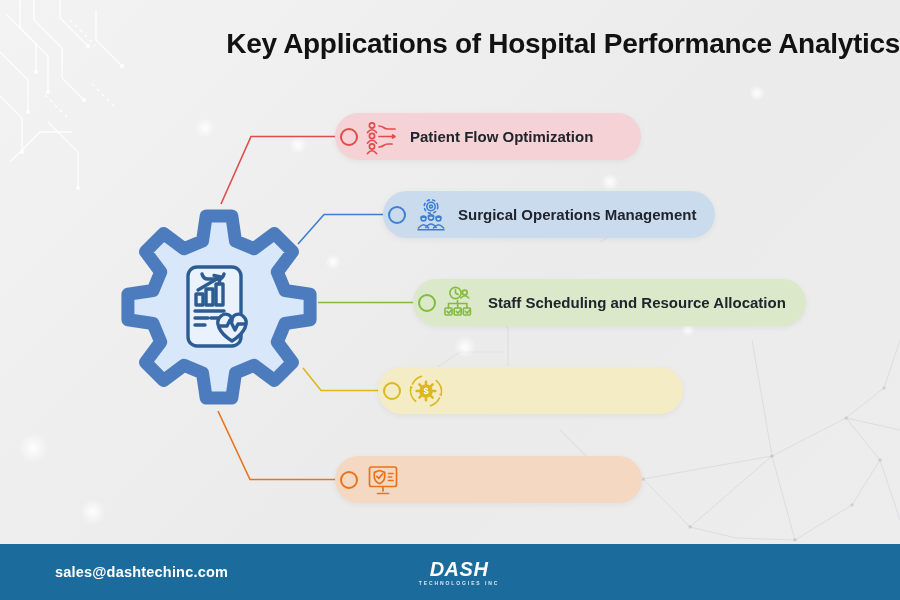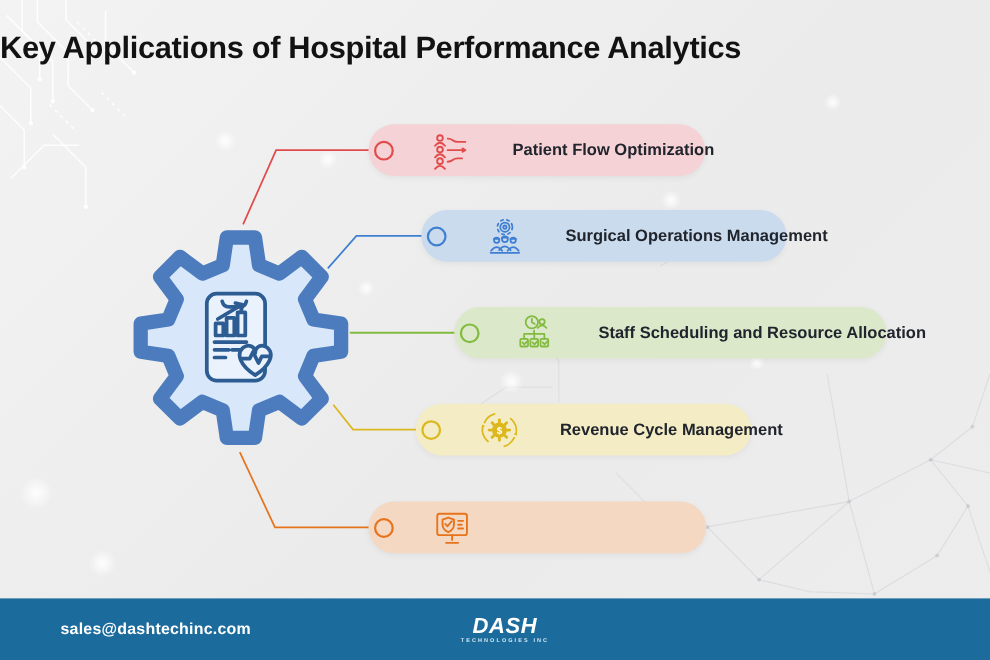--- a/index.html
+++ b/index.html
@@ -7,37 +7,37 @@
        font-family:"Liberation Sans",sans-serif;
        background:linear-gradient(135deg,#f3f3f3 0%,#ebebec 55%,#ededee 100%);}
   #canvas{position:absolute;inset:0;}
 
   
   .decor{position:absolute;pointer-events:none;}
   .dot{position:absolute;border-radius:50%;transform:translate(-50%,-50%);
        background:radial-gradient(circle,rgba(255,255,255,.95) 0%,rgba(255,255,255,0) 70%);}
 
   
-  .title{position:absolute;top:28px;left:0;width:100%;text-align:left;
+  .title{position:absolute;top:28px;left:0;width:100%;text-align:right;
          font-size:28px;font-weight:700;color:#121212;letter-spacing:-.3px;}
 
   
   #connectors{position:absolute;left:0;top:0;width:900px;height:600px;}
   polyline.conn{fill:none;stroke:var(--accent);stroke-width:1.6;}
 
   
   #gear-svg{position:absolute;left:104px;top:192px;width:230px;height:230px;}
   #gear-outline{stroke:var(--gstroke);fill:var(--gfill);stroke-width:13;
                 stroke-linejoin:round;stroke-linecap:round;}
   #gear-inner{stroke:var(--gicon);fill:none;stroke-width:3.4;
               stroke-linecap:round;stroke-linejoin:round;}
 
   
   .pill{position:absolute;height:47px;border-radius:24px;display:flex;align-items:center;
-        padding-left:5px;background:var(--bg);box-shadow:0 2px 6px rgba(0,0,0,.05);gap:28px;}
+        padding-left:5px;background:var(--bg);box-shadow:0 2px 6px rgba(0,0,0,.05);}
   .ring{width:14px;height:14px;border:2px solid var(--accent);border-radius:50%;flex:0 0 auto;}
   .pill-icon{width:36px;height:36px;margin-left:7px;color:var(--accent);flex:0 0 auto;}
   .pill-icon svg{width:36px;height:36px;display:block;}
   .pill-icon svg *{vector-effect:none;}
   .pill-label{margin-left:9px;font-size:15px;font-weight:700;color:#20242c;white-space:nowrap;}
 
   
   .footer{position:absolute;left:0;bottom:0;width:100%;height:56px;display:flex;
           align-items:center;color:#ffffff;}
   .footer-email{margin-left:55px;font-size:14.5px;font-weight:700;letter-spacing:.2px;}
@@ -201,21 +201,20 @@
         <path stroke-width="2.6" d="M18,8.7 V11 M24.6,11.4 l-1.7,1.7 M27.3,18 H25 M24.6,24.6 l-1.7,-1.7 M18,27.3 V25 M11.4,24.6 l1.7,-1.7 M8.7,18 H11 M11.4,11.4 l1.7,1.7"></path>
         <circle cx="18" cy="18" r="6.8" fill="currentColor" stroke="none"></circle>
         <text x="18" y="21.2" font-size="9" font-weight="bold" fill="#ffffff" stroke="none" text-anchor="middle" font-family="Liberation Sans, sans-serif">$</text>
         <path d="M28.3,7.6 a14.6,14.6 0 0,1 4.9,13.9"></path>
         <path d="M7.7,28.4 a14.6,14.6 0 0,1 -4.9,-13.9"></path>
         <path d="M13.5,3.3 a14.6,14.6 0 0,0 -9,7.8"></path>
         <path d="M22.5,32.7 a14.6,14.6 0 0,0 9,-7.8"></path>
         <path d="M33.4,20.2 l-2.6,1.6 l3.2,1.4 z M2.6,15.8 l2.6,-1.6 l-3.2,-1.4 z" fill="currentColor" stroke="none"></path>
       </svg>
     </span>
-    <span class="pill-label">Revenue Cycle Management</span>
   </div>
 
   <div class="pill" style="left: 335px; top: 456px; width: 302px; --accent: #e7731d; --bg: #f5d8c2;">
     <span class="ring"></span>
     <span class="pill-icon">
       <svg viewBox="0 0 36 36" fill="none" stroke="currentColor" stroke-width="1.7" stroke-linecap="round" stroke-linejoin="round">
         <rect x="4.5" y="5" width="27" height="19.5" rx="2"></rect>
         <path d="M18,24.5 v4.5 M12.5,31.5 h11"></path>
         <path d="M14.5,8.5 l5.2,1.9 v4.4 c0,3.6 -2.2,5.6 -5.2,6.9 c-3,-1.3 -5.2,-3.3 -5.2,-6.9 v-4.4 z"></path>
         <path d="M11.8,14.3 l2,2.1 l4,-4.6"></path>

